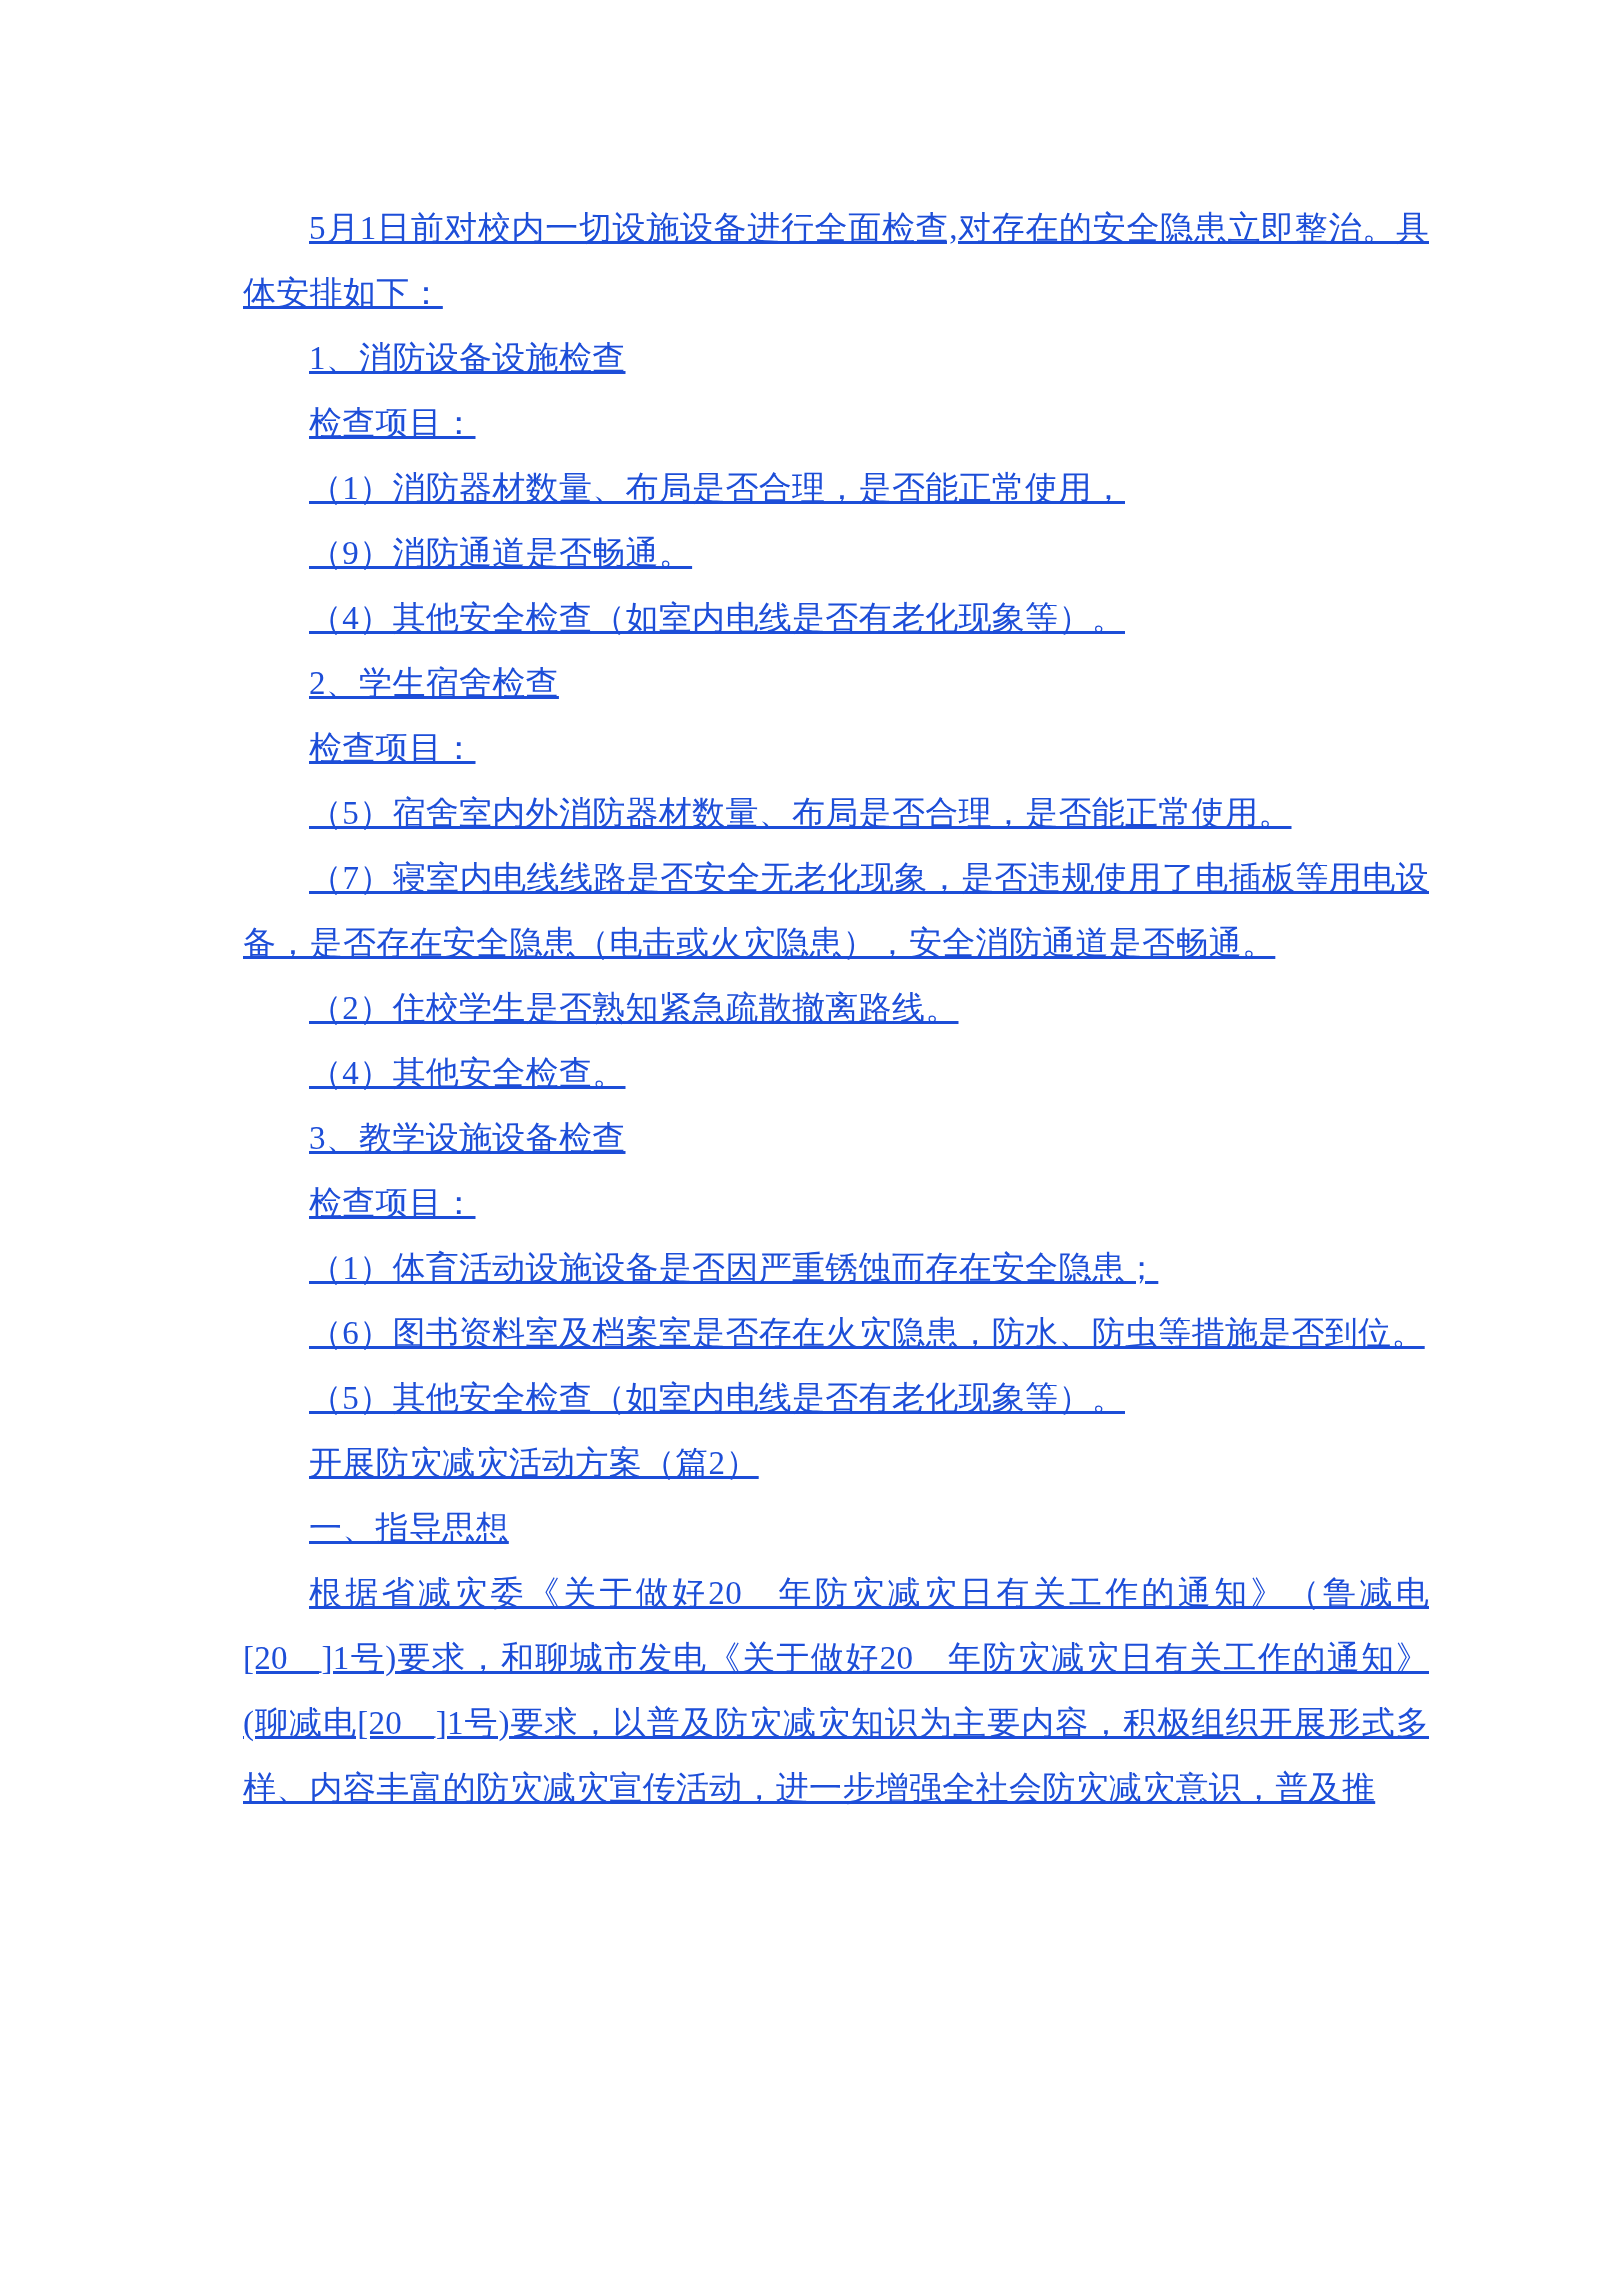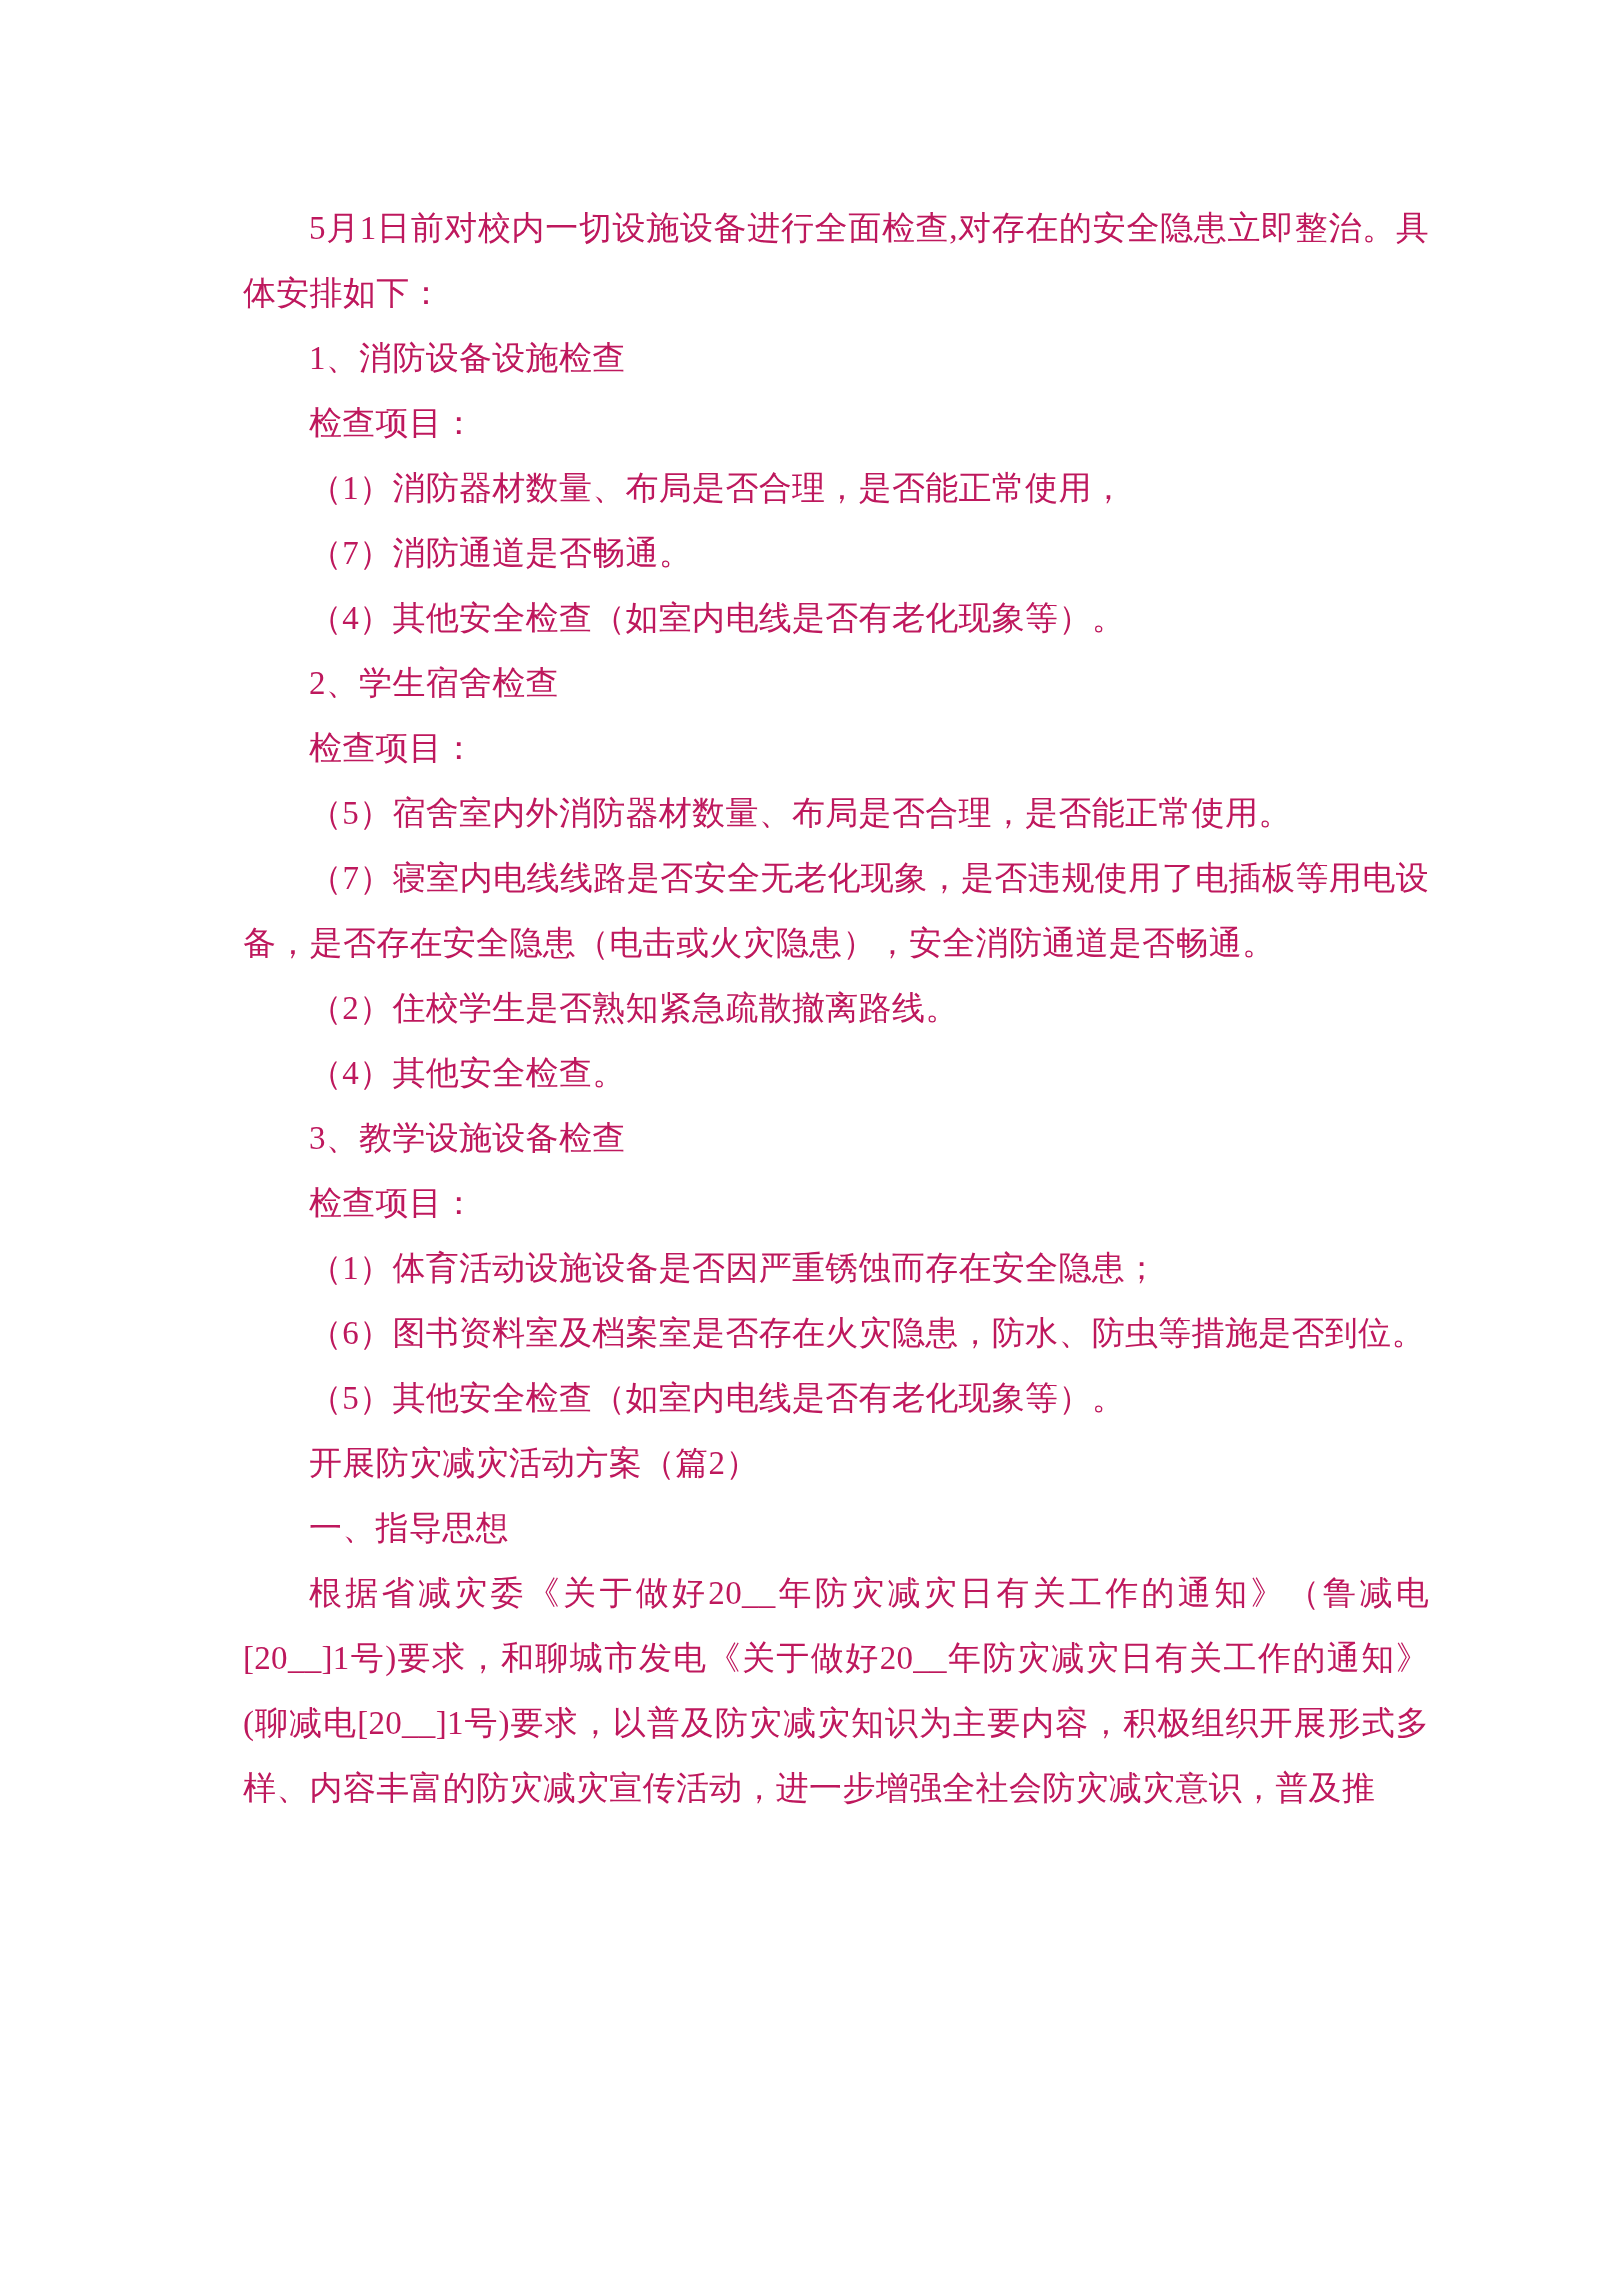--- a/index.html
+++ b/index.html
@@ -19,41 +19,42 @@
     background: #ffffff;
   }
   .content {
     position: absolute;
     left: 243px;
     top: 196px;
     width: 1186px;
     font-family: "Liberation Serif", "DejaVu Serif", serif;
     font-size: 33px;
     line-height: 65px;
-    color: #be185d;
+    color: #1d4ed8;
     text-align: justify;
     letter-spacing: 0.3px;
+    text-decoration: underline;
   }
   .para {
     margin: 0;
     padding: 0;
     text-indent: 2em;
     text-align: justify;
   }
 </style>
 </head>
 <body>
 
 <div class="page">
   <div class="content">
       <p class="para">5月1日前对校内一切设施设备进行全面检查,对存在的安全隐患立即整治。具体安排如下：</p>
       <p class="para">1、消防设备设施检查</p>
       <p class="para">检查项目：</p>
       <p class="para">（1）消防器材数量、布局是否合理，是否能正常使用，</p>
-      <p class="para">（7）消防通道是否畅通。</p>
+      <p class="para">（9）消防通道是否畅通。</p>
       <p class="para">（4）其他安全检查（如室内电线是否有老化现象等）。</p>
       <p class="para">2、学生宿舍检查</p>
       <p class="para">检查项目：</p>
       <p class="para">（5）宿舍室内外消防器材数量、布局是否合理，是否能正常使用。</p>
       <p class="para">（7）寝室内电线线路是否安全无老化现象，是否违规使用了电插板等用电设备，是否存在安全隐患（电击或火灾隐患），安全消防通道是否畅通。</p>
       <p class="para">（2）住校学生是否熟知紧急疏散撤离路线。</p>
       <p class="para">（4）其他安全检查。</p>
       <p class="para">3、教学设施设备检查</p>
       <p class="para">检查项目：</p>
       <p class="para">（1）体育活动设施设备是否因严重锈蚀而存在安全隐患；</p>

